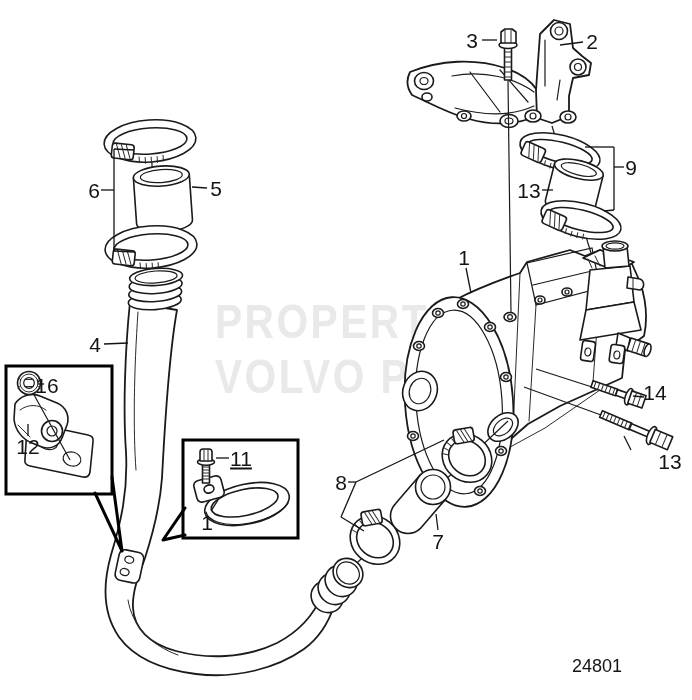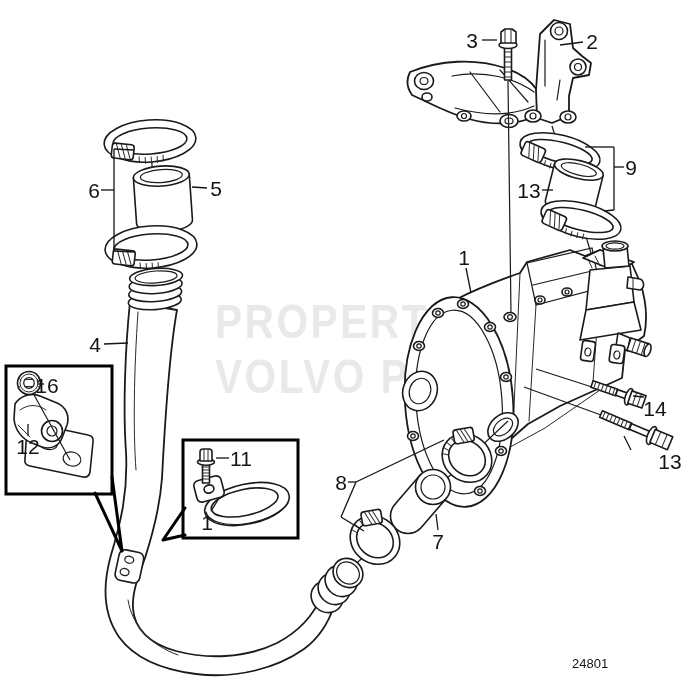--- a/index.html
+++ b/index.html
@@ -9,21 +9,21 @@
           font-family:"Liberation Sans",sans-serif;font-weight:bold;font-size:49px;
           letter-spacing:3px;color:#e9e9e9;transform:scaleX(0.83);transform-origin:left top;
           z-index:0;user-select:none;}
   #wm1{top:293px;} #wm2{top:348px;}
   svg.layer{position:absolute;left:0;top:0;width:692px;height:700px;}
   #art{z-index:1;}
   #leaders{z-index:2;pointer-events:none;}
   #callouts{position:absolute;left:0;top:0;width:692px;height:700px;z-index:3;pointer-events:none;}
   .callout{position:absolute;transform:translate(-50%,-50%);
            font-size:21px;color:#141414;line-height:1;}
-  #drawing-number{position:absolute;left:572px;top:656px;font-size:13px;color:#141414;z-index:3;}
+  #drawing-number{position:absolute;left:572px;top:656px;font-size:18px;color:#141414;z-index:3;}
   
   .w{fill:#ffffff;stroke:#1a1a1a;stroke-width:1.6;stroke-linejoin:round;}
   .wB{fill:#ffffff;stroke:#1a1a1a;stroke-width:1.8;stroke-linejoin:round;}
   .ln{fill:none;stroke:#1a1a1a;stroke-width:1.2;stroke-linecap:round;}
   .lt{fill:none;stroke:#2a2a2a;stroke-width:1;stroke-linecap:round;}
   .ax{fill:none;stroke:#1a1a1a;stroke-width:1.2;}
   .bx{fill:#ffffff;stroke:#000000;stroke-width:3;}
   .tail{fill:none;stroke:#000000;stroke-width:3;stroke-linecap:round;}
   #leaders line{stroke:#141414;stroke-width:1.3;}
 </style>
@@ -372,23 +372,23 @@
       <div class="callout" style="left: 464px; top: 257px;">1</div>
       <div class="callout" style="left: 592px; top: 41px;">2</div>
       <div class="callout" style="left: 472px; top: 40px;">3</div>
       <div class="callout" style="left: 95px; top: 344px;">4</div>
       <div class="callout" style="left: 216px; top: 188px;">5</div>
       <div class="callout" style="left: 94px; top: 190px;">6</div>
       <div class="callout" style="left: 438px; top: 541px;">7</div>
       <div class="callout" style="left: 341px; top: 482px;">8</div>
       <div class="callout" style="left: 631px; top: 167px;">9</div>
       <div class="callout" style="left: 207px; top: 522px;">1</div>
-      <div class="callout" style="left: 241px; top: 458px;">11</div>
+      <div class="callout" style="left: 241px; top: 458px; text-decoration: underline;">11</div>
       <div class="callout" style="left: 28px; top: 446px; text-align: center;">12</div>
       <div class="callout" style="left: 634px; top: 461px; margin-left: 36px;">13</div>
-      <div class="callout" style="left: 655px; top: 408px;">14</div>
+      <div class="callout" style="left: 655px; top: 392px;">14</div>
       <div class="callout" style="left: 529px; top: 190px;">13</div>
       <div class="callout" style="left: 47px; top: 385px;">16</div>
     </div>
 
   <div id="drawing-number">24801</div>
 
 </div>
 
 </body></html>

